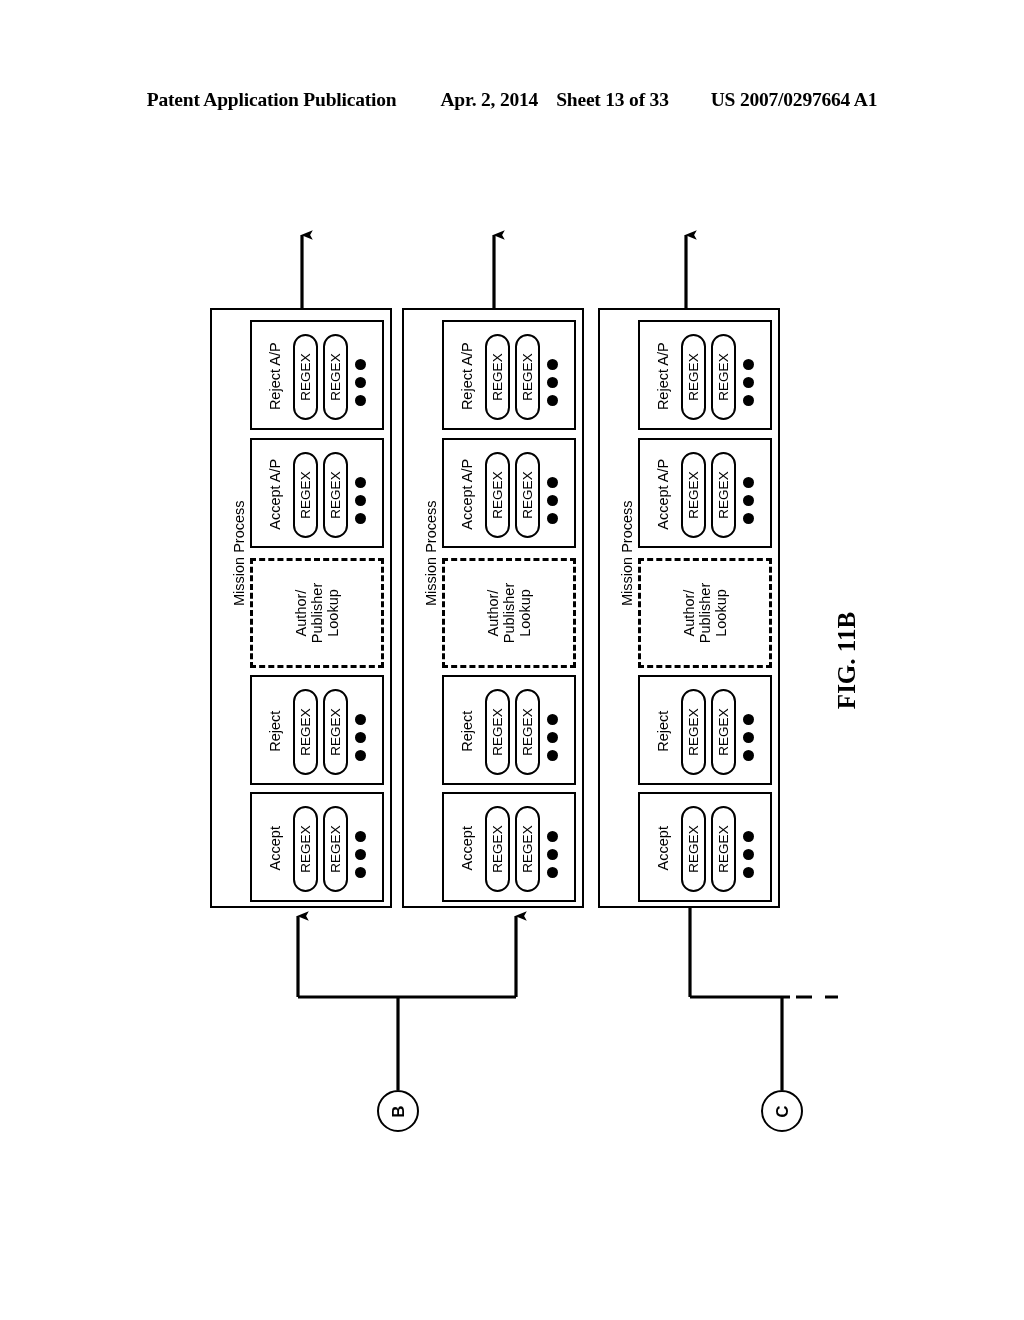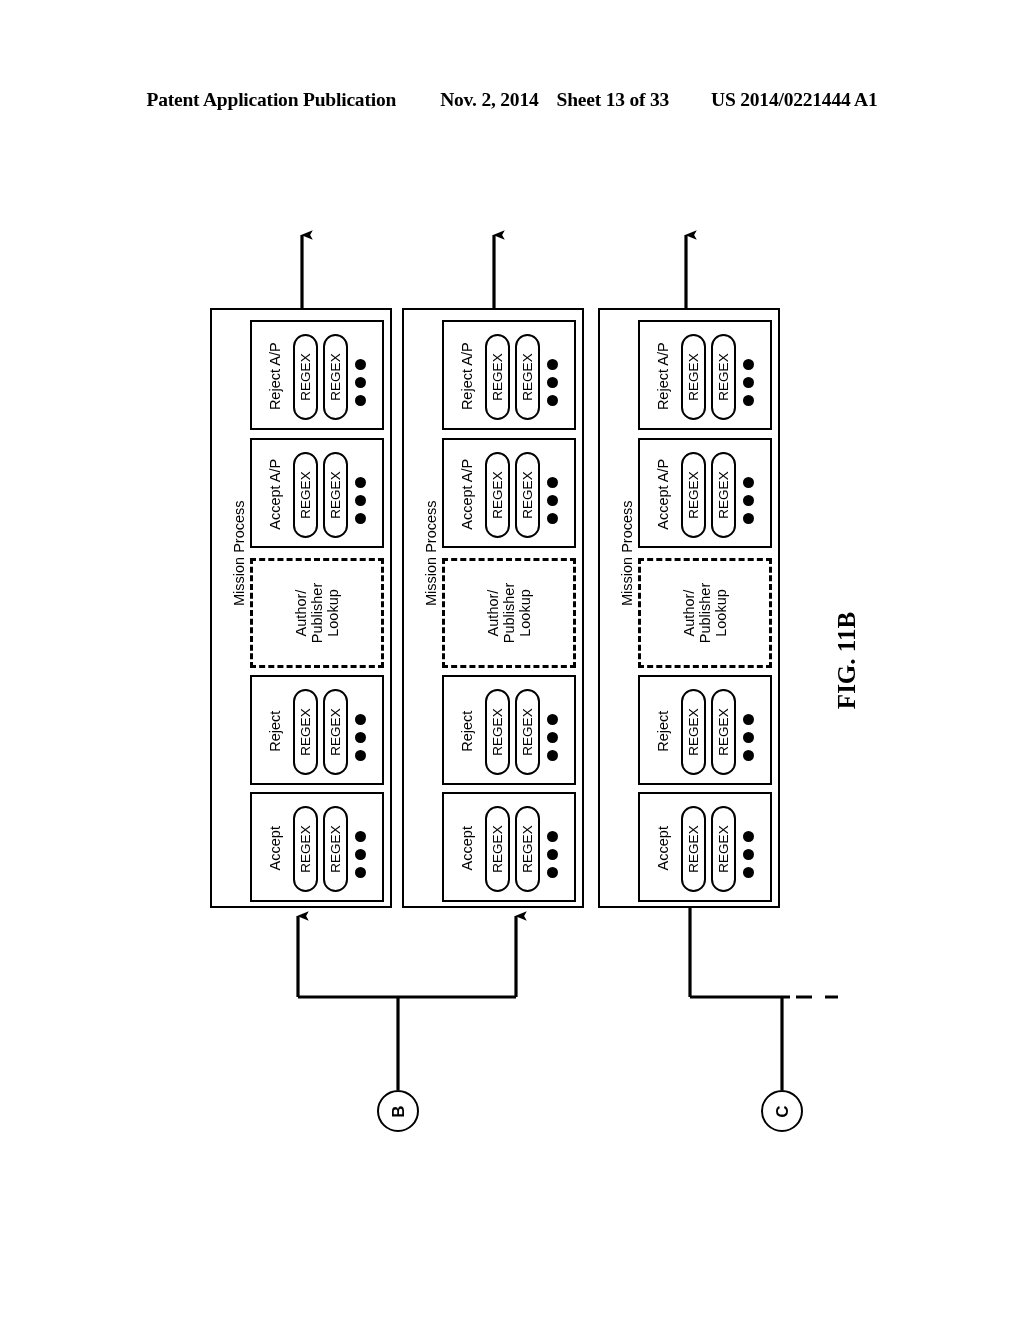--- a/index.html
+++ b/index.html
@@ -177,23 +177,23 @@
     font-size: 25px;
     white-space: nowrap;
     line-height: 1;
   }
 </style>
 </head>
 <body>
 
 <div id="pub-header">
   <span class="seg-title">Patent Application Publication</span>
-  <span class="seg-date">Nov. 2, 2014</span>
+  <span class="seg-date">Apr. 2, 2014</span>
   <span class="seg-sheet">Sheet 13 of 33</span>
-  <span class="seg-num">US 2014/0221444 A1</span>
+  <span class="seg-num">US 2007/0297664 A1</span>
 </div>
 
 <div id="diagram">
 
   <svg id="wires" viewBox="0 0 1024 1320">
     <defs>
       <marker id="arrowUp" markerWidth="11" markerHeight="12" refX="5.5" refY="1.2" orient="auto-start-reverse" markerUnits="userSpaceOnUse">
         <path d="M5.5,0 L10.2,12 L5.5,9.3 L0.8,12 Z" fill="#000"></path>
       </marker>
     </defs>

